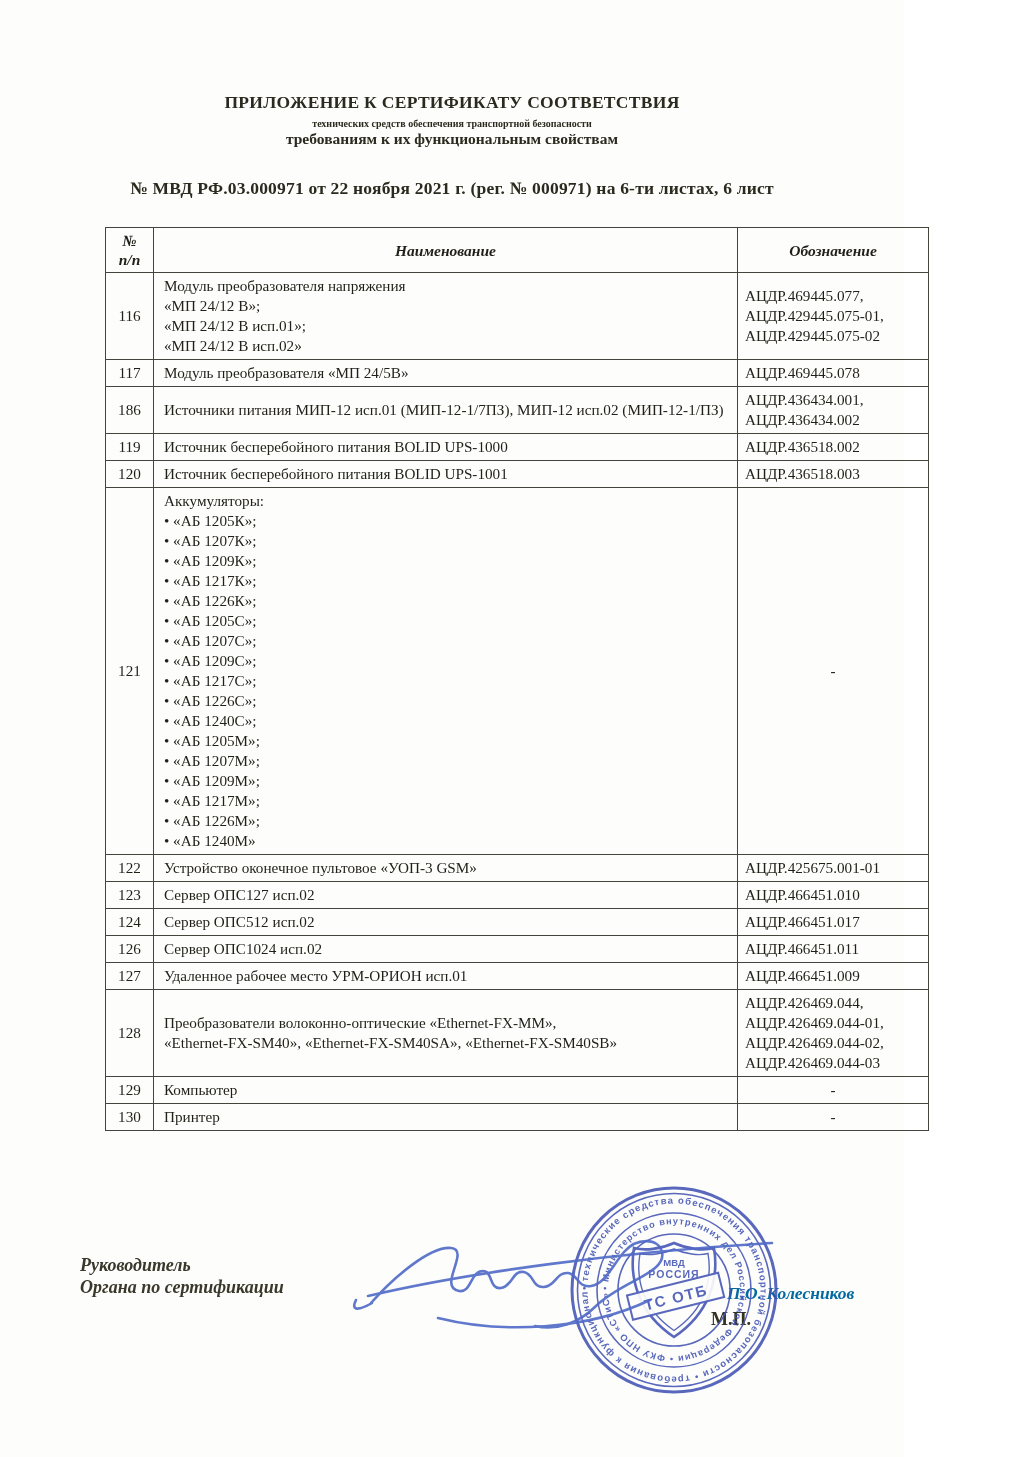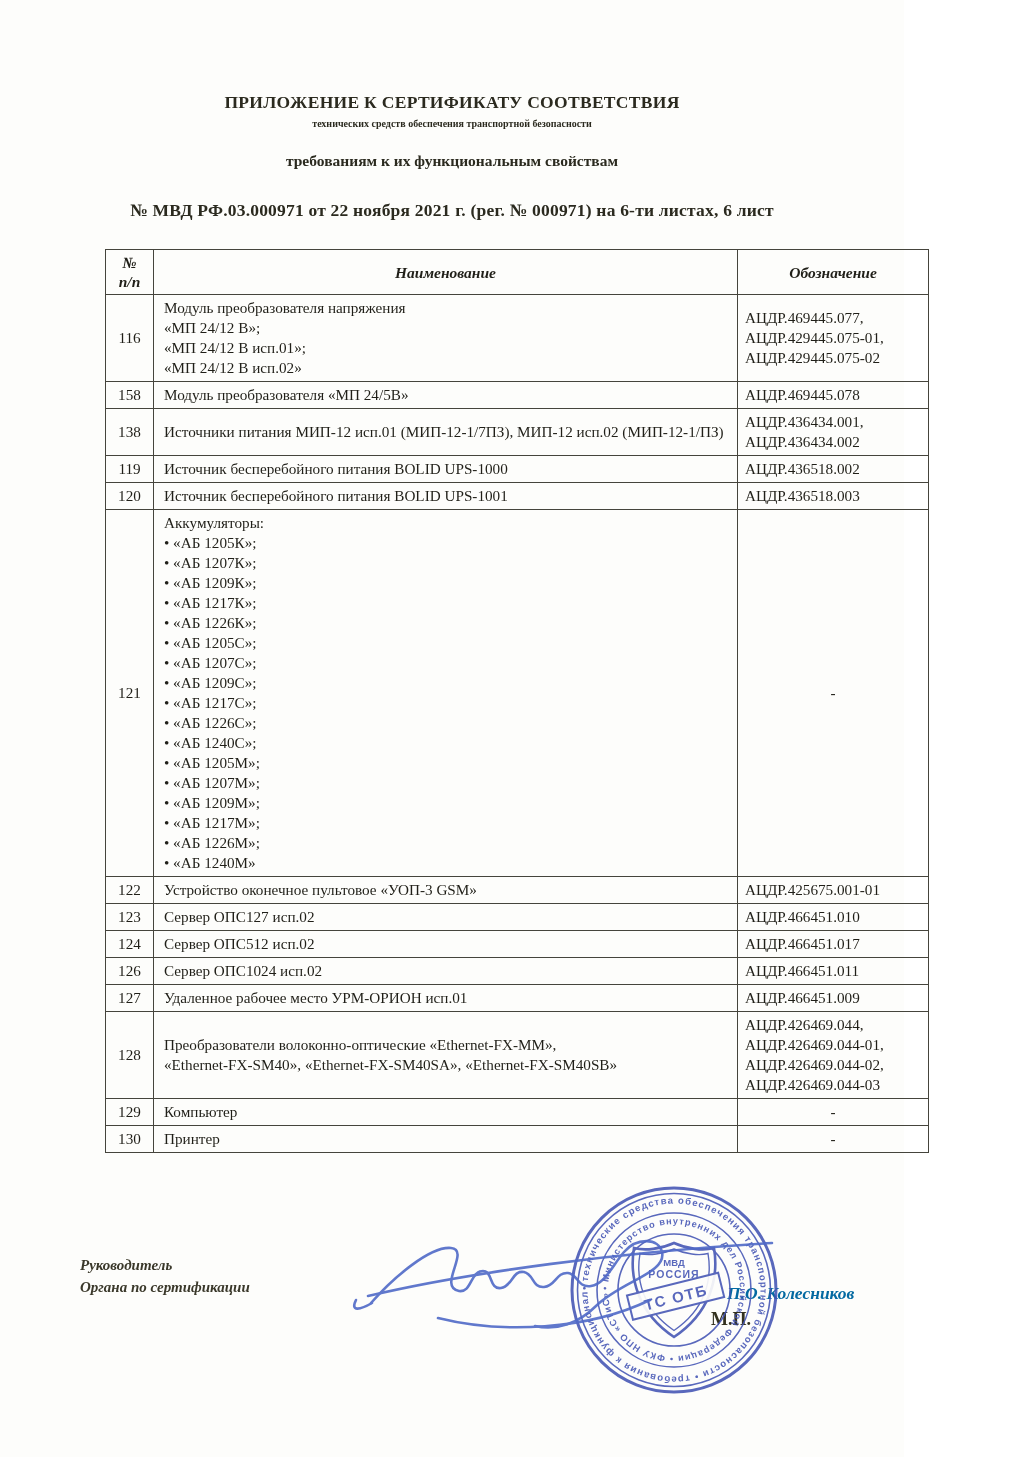--- a/index.html
+++ b/index.html
@@ -9,21 +9,21 @@
     font-family:"Liberation Serif","DejaVu Serif",serif;
     position:relative; overflow:hidden;
   }
   .page {
     position:relative; width:904px; height:1457px;
     background:#fdfdfb; color:#26241c;
   }
   .title-block { text-align:center; padding-top:92px; color:#2b2a1f; }
   .t1 { font-size:17.5px; font-weight:bold; letter-spacing:.3px; }
   .t2 { font-size:10px; font-weight:bold; margin-top:5px; }
-  .t3 { font-size:15.5px; font-weight:bold; margin-top:23px; }
+  .t3 { font-size:15.5px; font-weight:bold; margin-top:1px; }
   .reg { font-size:17.5px; font-weight:bold; text-align:center; margin-top:30px; color:#2b2a1f; letter-spacing:.2px;}
 
   table.doc {
     border-collapse:collapse; table-layout:fixed;
     margin:28px 0 0 105px; width:823px;
     font-size:15.2px; color:#201f18;
   }
   table.doc td, table.doc th { border:1.7px solid #45443c; }
   table.doc th {
     font-style:italic; font-weight:bold; font-size:15.5px;
@@ -31,21 +31,21 @@
   }
   col.c1 { width:48px; } col.c2 { width:584px; } col.c3 { width:191px; }
   td.c-num { text-align:center; vertical-align:middle; padding:2px 1px; }
   td.c-name { vertical-align:middle; padding:3px 0 3px 10px; }
   td.c-des  { vertical-align:middle; padding:3px 4px 3px 7px; }
   td div { line-height:20px; }
   td.c-des.dash { text-align:center; padding-left:4px; }
 
   .footer-role {
     position:absolute; left:80px; top:1254px;
-    font-weight:bold; font-style:italic; font-size:15px;
+    font-weight:bold; font-style:italic; font-size:18px;
     line-height:22px; color:#3a382a;
   }
   .signer-name {
     position:absolute; left:727px; top:1283px;
     font-weight:bold; font-style:italic; font-size:17.5px; color:#0369a1;
   }
   .seal-mark {
     position:absolute; left:711px; top:1309px;
     font-weight:bold; font-size:18px; color:#33311f;
   }
@@ -94,30 +94,30 @@
             <div>«МП 24/12 В исп.01»;</div>
             <div>«МП 24/12 В исп.02»</div>
           </td>
           <td class="c-des">
             <div>АЦДР.469445.077,</div>
             <div>АЦДР.429445.075-01,</div>
             <div>АЦДР.429445.075-02</div>
           </td>
         </tr>
         <tr>
-          <td class="c-num">158</td>
+          <td class="c-num">117</td>
           <td class="c-name">
             <div>Модуль преобразователя «МП 24/5В»</div>
           </td>
           <td class="c-des">
             <div>АЦДР.469445.078</div>
           </td>
         </tr>
         <tr>
-          <td class="c-num">138</td>
+          <td class="c-num">186</td>
           <td class="c-name">
             <div>Источники питания МИП-12 исп.01 (МИП-12-1/7ПЗ), МИП-12 исп.02 (МИП-12-1/ПЗ)</div>
           </td>
           <td class="c-des">
             <div>АЦДР.436434.001,</div>
             <div>АЦДР.436434.002</div>
           </td>
         </tr>
         <tr>
           <td class="c-num">119</td>

